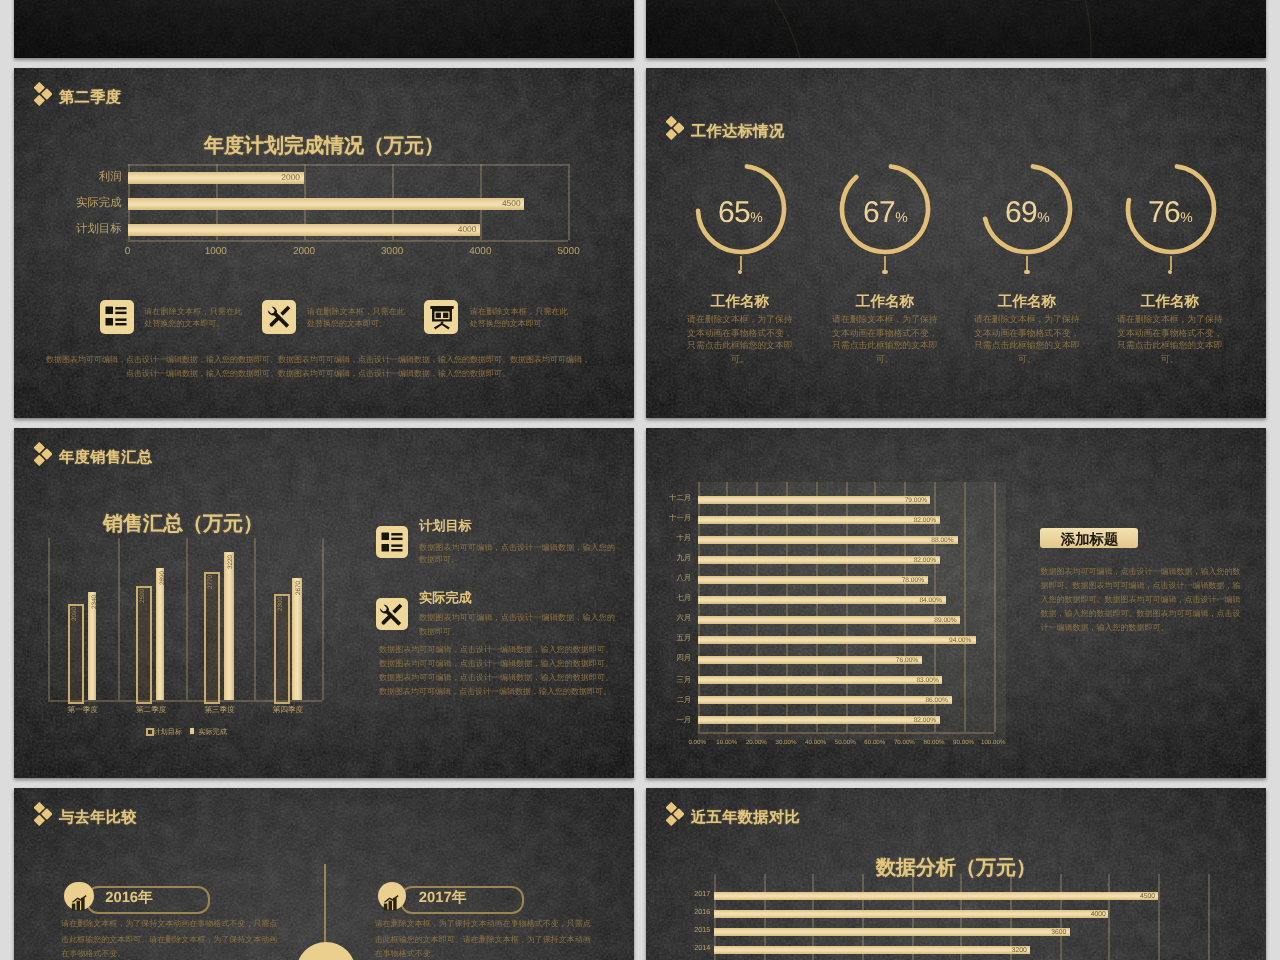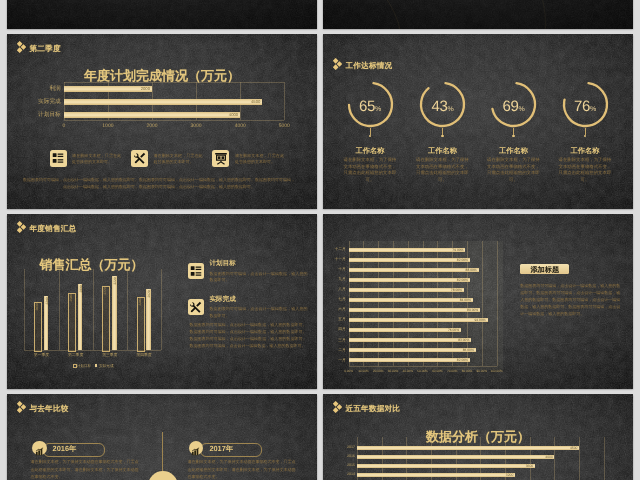--- a/index.html
+++ b/index.html
@@ -12,21 +12,21 @@
      box-shadow:0 1.2px 1.6px rgba(0,0,0,.42);}
   .tex{position:absolute;left:0;top:0;width:100%;height:100%;pointer-events:none;}
 
   
   .stitle{position:absolute;display:flex;align-items:center;gap:4px;}
   .stitle .tx{color:#e3c67d;font-weight:bold;font-size:7.6px;line-height:1;
      letter-spacing:.2px;text-shadow:0 0 1px rgba(227,198,125,.45);}
   .dm{display:block;}
 
   .ctitle{position:absolute;color:#e3c67d;font-weight:bold;text-align:center;
-     font-size:13px;line-height:1;white-space:nowrap;text-shadow:0 0 1px rgba(227,198,125,.4);}
+     font-size:10px;line-height:1;white-space:nowrap;text-shadow:0 0 1px rgba(227,198,125,.4);}
   .para{position:absolute;color:#8f7341;font-size:4px;line-height:1.55;}
   .lbl{position:absolute;color:#bda263;white-space:nowrap;font-size:4px;}
   .gline{position:absolute;background:rgba(200,172,118,.30);}
   .gbar{position:absolute;background:linear-gradient(180deg,#dcc184 0%,#f0dcab 35%,#f2dfb0 60%,#d6b97a 100%);}
   .vbar{position:absolute;background:linear-gradient(90deg,#dcc184 0%,#f0dcab 35%,#f2dfb0 60%,#d6b97a 100%);}
   .vbaro{position:absolute;border:0.6px solid #c9ac6d;background:rgba(90,76,46,.25);}
   .sqicon{position:absolute;background:#efd79a;border-radius:2.5px;}
   .ringwrap{position:absolute;}
   .ringval{position:absolute;left:0;width:100%;text-align:center;color:#edd398;}
 </style>
@@ -251,21 +251,21 @@
             <circle cx="25.5" cy="25.5" r="21.5" fill="none" stroke="#e1bf77" stroke-width="2.3" stroke-linecap="round" stroke-dasharray="97.26 270.18" transform="rotate(-82 25.5 25.5)"></circle>
           </svg></div>
         <div class="ringval" style="left:17.0px;top:64.6px;width:60px;font-size:15px;line-height:1;letter-spacing:-0.3px;"><span>65</span><span style="font-size:7px;vertical-align:baseline;">%</span></div>
         <div style="position:absolute;left:46.6px;top:93.8px;width:0.7px;height:7.5px;background:#c4a564;"></div>
         <div style="position:absolute;left:45.8px;top:100.8px;width:2.4px;height:2.4px;border-radius:50%;background:#e0c27c;"></div>
         <div style="position:absolute;left:12.0px;top:112.7px;width:70px;text-align:center;color:#e3c67d;font-weight:bold;font-size:7.3px;line-height:1;">工作名称</div>
         <div class="para" style="left:19.4px;top:122.7px;width:55px;text-align:center;font-size:4.4px;line-height:1.55;">请在删除文本框，为了保持文本动画在事物格式不变，只需点击此框输您的文本即可。</div>
         <div class="ringwrap" style="left:94.0px;top:45.2px;width:51px;height:51px;"><svg width="51" height="51" viewBox="0 0 51 51">
             <circle cx="25.5" cy="25.5" r="21.5" fill="none" stroke="#e1bf77" stroke-width="2.3" stroke-linecap="round" stroke-dasharray="116.18 270.18" transform="rotate(-82 25.5 25.5)"></circle>
           </svg></div>
-        <div class="ringval" style="left:89.5px;top:64.6px;width:60px;font-size:15px;line-height:1;letter-spacing:-0.3px;"><span>43</span><span style="font-size:7px;vertical-align:baseline;">%</span></div>
+        <div class="ringval" style="left:89.5px;top:64.6px;width:60px;font-size:15px;line-height:1;letter-spacing:-0.3px;"><span>67</span><span style="font-size:7px;vertical-align:baseline;">%</span></div>
         <div style="position:absolute;left:119.2px;top:93.8px;width:0.7px;height:7.5px;background:#c4a564;"></div>
         <div style="position:absolute;left:118.3px;top:100.8px;width:2.4px;height:2.4px;border-radius:50%;background:#e0c27c;"></div>
         <div style="position:absolute;left:84.5px;top:112.7px;width:70px;text-align:center;color:#e3c67d;font-weight:bold;font-size:7.3px;line-height:1;">工作名称</div>
         <div class="para" style="left:91.9px;top:122.7px;width:55px;text-align:center;font-size:4.4px;line-height:1.55;">请在删除文本框，为了保持文本动画在事物格式不变，只需点击此框输您的文本即可。</div>
         <div class="ringwrap" style="left:165.0px;top:45.2px;width:51px;height:51px;"><svg width="51" height="51" viewBox="0 0 51 51">
             <circle cx="25.5" cy="25.5" r="21.5" fill="none" stroke="#e1bf77" stroke-width="2.3" stroke-linecap="round" stroke-dasharray="93.21 270.18" transform="rotate(-82 25.5 25.5)"></circle>
           </svg></div>
         <div class="ringval" style="left:160.5px;top:64.6px;width:60px;font-size:15px;line-height:1;letter-spacing:-0.3px;"><span>69</span><span style="font-size:7px;vertical-align:baseline;">%</span></div>
         <div style="position:absolute;left:190.2px;top:93.8px;width:0.7px;height:7.5px;background:#c4a564;"></div>
         <div style="position:absolute;left:189.3px;top:100.8px;width:2.4px;height:2.4px;border-radius:50%;background:#e0c27c;"></div>

